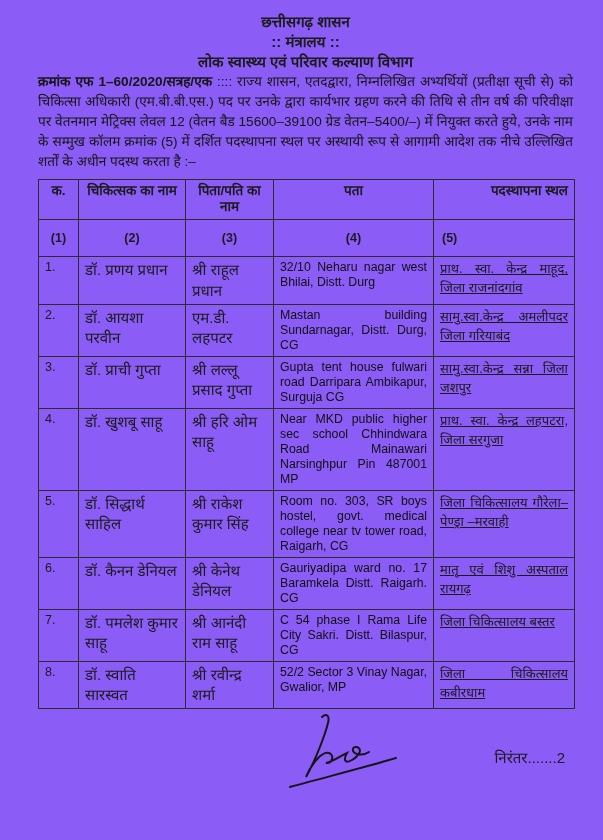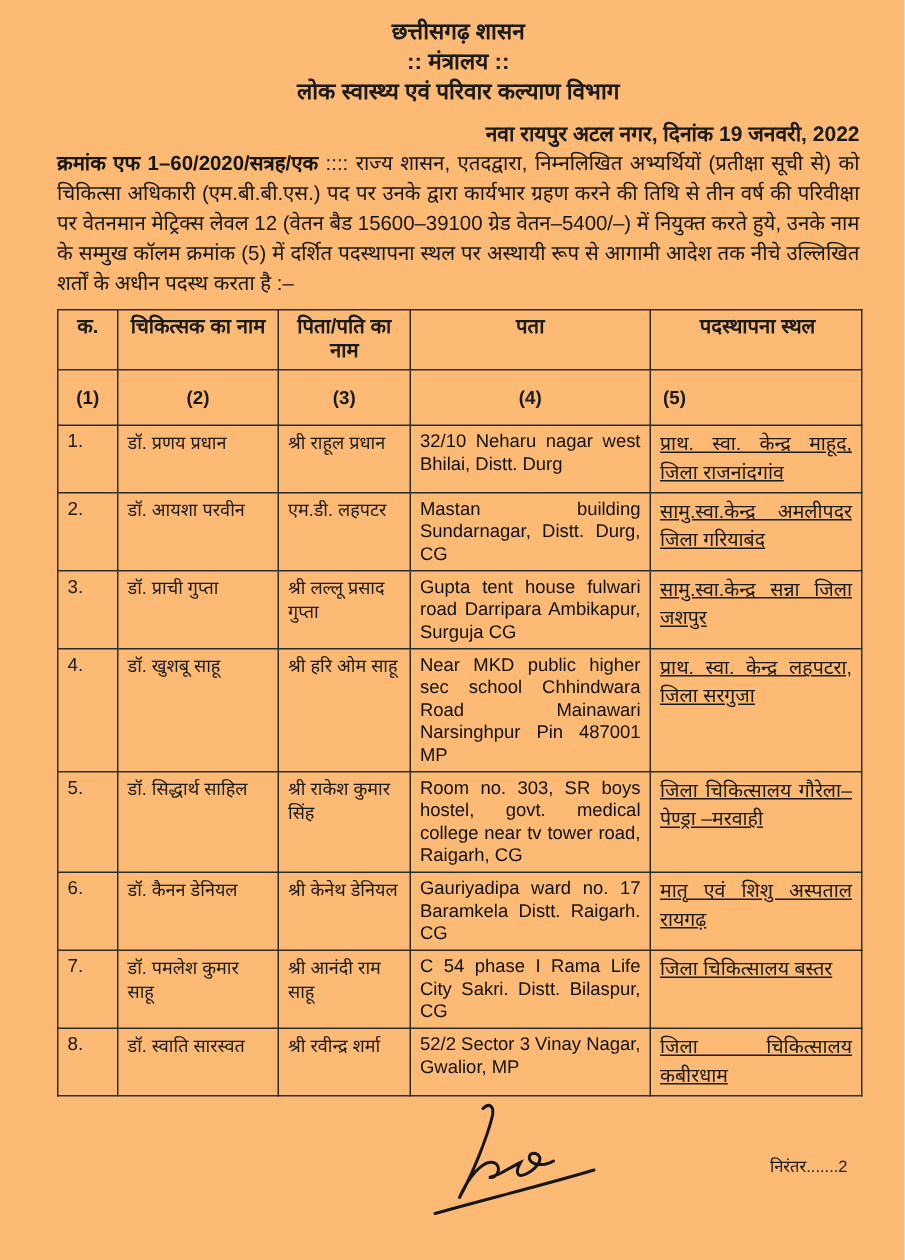--- a/index.html
+++ b/index.html
@@ -1,21 +1,21 @@
 <!DOCTYPE html>
 <html><head>
 <meta charset="utf-8">
 <style>
   html, body { margin: 0; padding: 0; background: #ffffff; }
   .page {
     position: relative;
     width: 603px;
     height: 840px;
     margin: 0 auto;
-    background: #fdba74;
+    background: #8b5cf6;
     color: #1b1b1b;
     font-family: "Liberation Sans", "DejaVu Sans", sans-serif;
     box-sizing: border-box;
     padding: 12px 30px 0 38px;
     overflow: hidden;
   }
   
   .doc-header { text-align: center; font-weight: bold; font-size: 15px; line-height: 1.32; }
   .doc-header .ul { text-decoration: underline; }
   .order-title {
@@ -46,58 +46,57 @@
     padding: 3px 6px;
     vertical-align: top;
     word-wrap: break-word;
   }
   col.c1 { width: 40px; }
   col.c2 { width: 107px; }
   col.c3 { width: 88px; }
   col.c4 { width: 160px; }
   col.c5 { width: 141px; }
   th.hdr { font-size: 13.5px; font-weight: bold; text-align: center; vertical-align: middle; line-height: 1.25; padding: 5px 4px; }
-  th.hdr.left { text-align: center; padding-left: 8px; }
+  th.hdr.left { text-align: right; padding-left: 8px; }
   tr.colnums td { font-size: 12.5px; font-weight: bold; height: 30px; vertical-align: middle; text-align: center; }
   tr.colnums td.left { text-align: left; padding-left: 8px; }
   td.sno { font-size: 12.5px; text-align: left; padding-left: 7px; }
-  td.hindi { font-size: 12px; line-height: 1.35; }
+  td.hindi { font-size: 15px; line-height: 1.35; }
   td.addr  { font-size: 12.3px; line-height: 1.22; text-align: justify; vertical-align: middle; color: #101010; }
   td.post  { font-size: 13px; line-height: 1.45; text-align: justify; vertical-align: middle; text-decoration: underline; }
   
   .footer-row {
     position: relative;
     height: 90px;
   }
   .signature {
     position: absolute;
     left: 238px;
     top: 2px;
   }
   .continuation {
     position: absolute;
     right: 8px;
     top: 38px;
-    font-size: 11px;
+    font-size: 15px;
     text-align: center;
   }
 </style>
 </head>
 <body>
 
 <div class="page">
 
   <div class="doc-header">
     <div>छत्तीसगढ़ शासन</div>
     <div>:: मंत्रालय ::</div>
     <div>लोक स्वास्थ्य एवं परिवार कल्याण विभाग</div>
   </div>
 
 
-  <div class="date-line">नवा रायपुर अटल नगर, दिनांक 19 जनवरी, 2022</div>
 
   <div class="order-para">
     <span class="bold">क्रमांक एफ 1–60/2020/सत्रह/एक</span>
     <span>:::: राज्य शासन, एतदद्वारा, निम्नलिखित अभ्यर्थियों (प्रतीक्षा सूची से) को चिकित्सा अधिकारी (एम.बी.बी.एस.) पद पर उनके द्वारा कार्यभार ग्रहण करने की तिथि से तीन वर्ष की परिवीक्षा पर वेतनमान मेट्रिक्स लेवल 12 (वेतन बैड 15600–39100 ग्रेड वेतन–5400/–) में नियुक्त करते हुये, उनके नाम के सम्मुख कॉलम क्रमांक (5) में दर्शित पदस्थापना स्थल पर अस्थायी रूप से आगामी आदेश तक नीचे उल्लिखित शर्तों के अधीन पदस्थ करता है :–</span>
   </div>
 
   <table class="posting">
     <colgroup>
         <col class="c1">
         <col class="c2">

